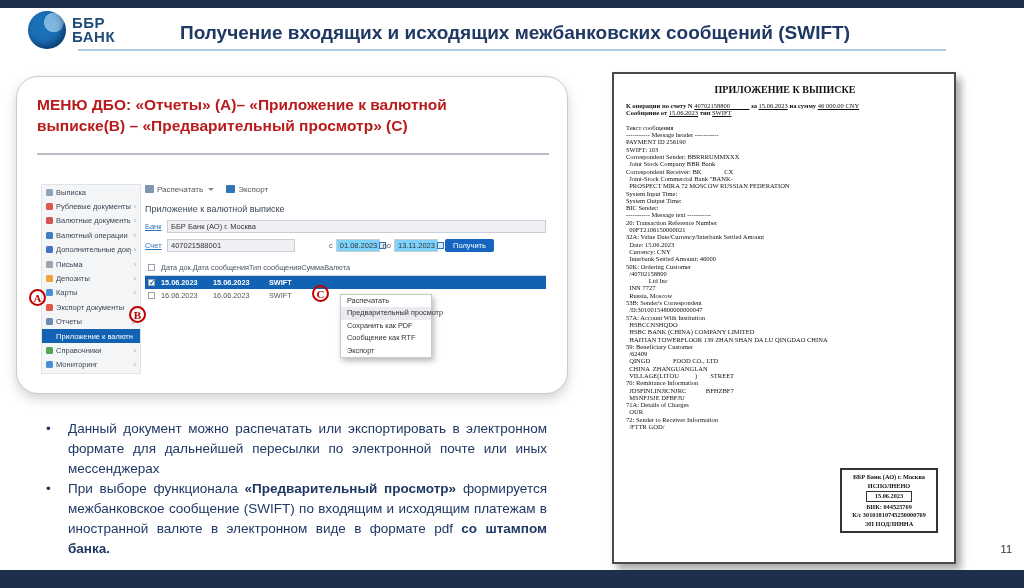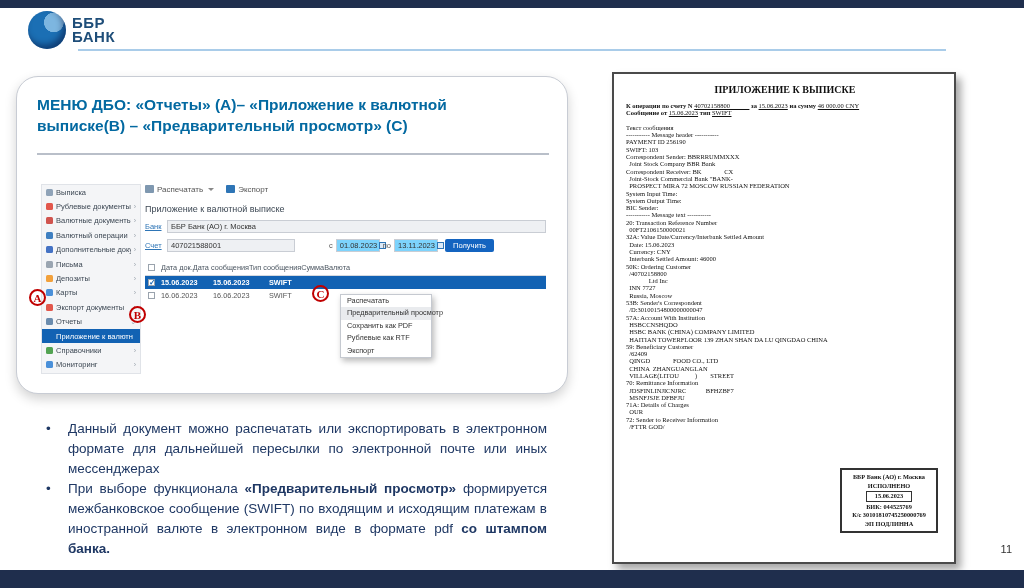--- a/index.html
+++ b/index.html
@@ -15,21 +15,21 @@
       background:radial-gradient(circle at 68% 30%, #7db6e0 0 26%, #1b6fb4 27% 100%);
       box-shadow:inset -3px -4px 6px rgba(0,0,40,.45); }
   .logo-text { color:#1f4e79; font-weight:bold; font-size:15px; line-height:.95; letter-spacing:.5px; }
   .slide-title { position:absolute; left:120px; top:22px; width:790px; text-align:center;
       color:#1f3864; font-weight:bold; font-size:19px; }
   .title-rule { position:absolute; left:78px; top:49px; width:868px; height:2px; background:#a9cce9; }
 
   
   .card { position:absolute; left:16px; top:76px; width:552px; height:318px; background:#fff;
       border:1px solid #c8ccd4; border-radius:22px; box-shadow:0 5px 12px rgba(0,0,0,.18); }
-  .card-title { position:absolute; left:20px; top:18px; width:502px; color:#0369a1;
+  .card-title { position:absolute; left:20px; top:18px; width:502px; color:#b91c1c;
       font-weight:bold; font-size:15.5px; line-height:1.35; }
   .card-rule { position:absolute; left:20px; top:76px; width:512px; height:2px; background:#b9bfc9; }
 
   
   .shot { position:absolute; left:24px; top:105px; width:505px; height:198px; font-family:Liberation Sans, sans-serif;padding-left:8px; }
   .sidebar { position:absolute; left:0; top:2px; width:100px; height:190px; background:#f4f5f7;
       border:1px solid #e0e3e8; font-size:7.5px; color:#3d4854; overflow:hidden; }
   .side-item { height:14.4px; display:flex; align-items:center; gap:3px; padding:0 4px; cursor:default; }
   .side-item .ic { width:7px; height:7px; border-radius:1.5px; flex:none; }
   .side-item .lbl { flex:1; white-space:nowrap; overflow:hidden; }
@@ -106,20 +106,21 @@
 <div class="slide">
   <div class="topbar"></div>
 
   <div class="logo">
     <div class="logo-mark"></div>
     <div class="logo-text">
       <div>ББР</div>
       <div>БАНК</div>
     </div>
   </div>
+  <div class="slide-title">Получение входящих и исходящих межбанковских сообщений (SWIFT)</div>
   <div class="title-rule"></div>
 
   <div class="card">
     <div class="card-title">МЕНЮ ДБО: «Отчеты» (А)– «Приложение к валютной выписке(В) – «Предварительный просмотр» (С)</div>
     <div class="card-rule"></div>
 
     <div class="shot">
       <div class="sidebar">
 
           <div class="side-item">
@@ -279,21 +280,21 @@
       </div>
 
       <div class="ctx">
 
           <div class="ctx-item">Распечатать</div>
 
           <div class="ctx-item hover">Предварительный просмотр</div>
 
           <div class="ctx-item">Сохранить как PDF</div>
 
-          <div class="ctx-item">Рублевые как RTF</div>
+          <div class="ctx-item">Сообщение как RTF</div>
 
           <div class="ctx-item">Экспорт</div>
         </div>
     </div>
   </div>
 
   <div class="marker mA">A</div>
   <div class="marker mB">B</div>
   <div class="marker mC">C</div>
 

